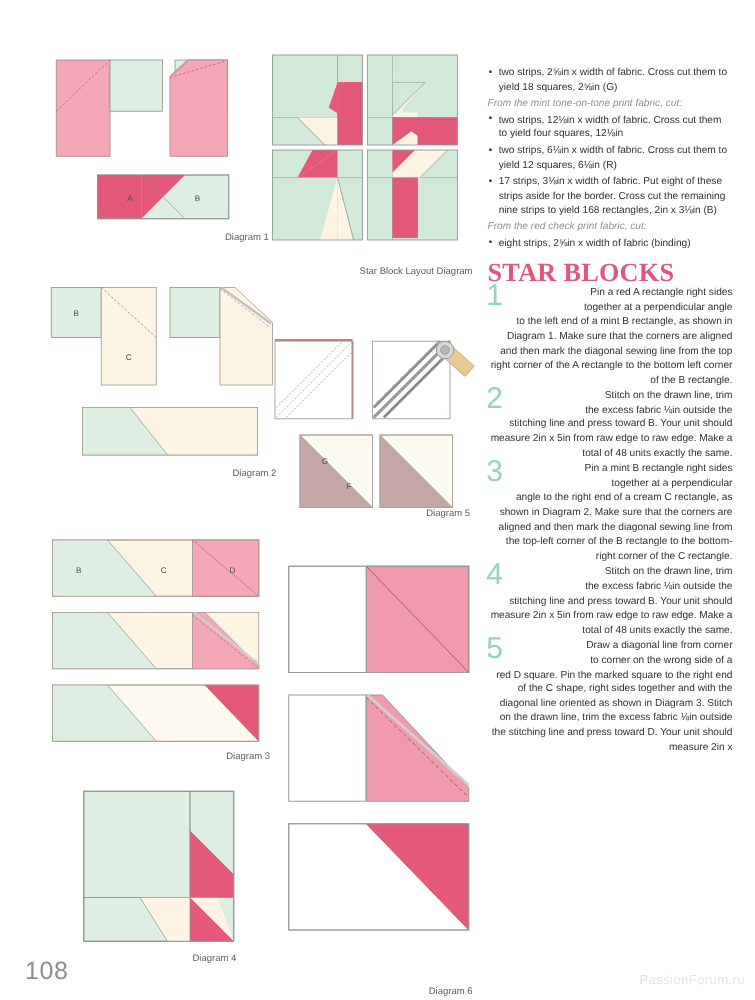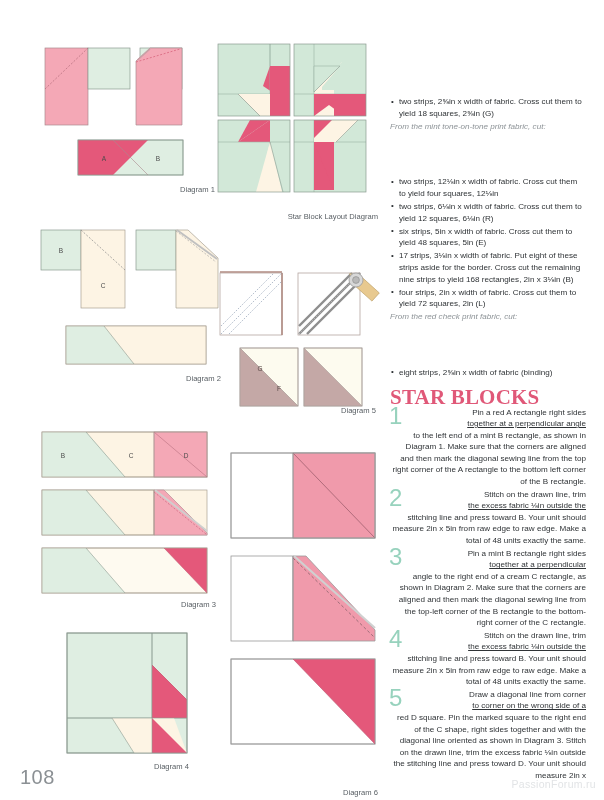--- a/index.html
+++ b/index.html
@@ -17,21 +17,21 @@
 
   
   .text-col {
     position: absolute;
     left: 390px; top: 52px;
     width: 196px;
     font-size: 8.1px;
     line-height: 11.6px;
     color: #2f3336;
   }
-  .bullet-list { list-style: none; margin-top: 44px; }
+  .bullet-list { list-style: none; }
   .bullet-list li {
     position: relative;
     padding-left: 9px;
     margin-bottom: 1.5px;
     text-align: left;
   }
   .bullet-list li::before {
     content: "\2022";
     position: absolute; left: 1px; top: -0.5px;
     font-size: 8px; color: #2f3336;
@@ -58,21 +58,21 @@
     position: absolute;
     left: -1px; top: -3px;
     font-family: "Liberation Sans", sans-serif;
     font-size: 24px;
     line-height: 24px;
     font-weight: 400;
     color: #97d2bd;
   }
   .step .body { text-align: right; }
   .step .body .firstline { display: block; padding-left: 16px; }
-  .step .body .secondline { display: block; padding-left: 16px; text-decoration: underline; }
+  .step .body .secondline { display: block; padding-left: 16px; }
 
   
   .page-num {
     position: absolute;
     left: 20px; top: 766px;
     font-size: 20px;
     color: #8b9094;
     letter-spacing: 0.5px;
   }
   .watermark {
@@ -397,23 +397,21 @@
 
     <ul class="bullet-list">
       <li>two strips, 2⅝in x width of fabric. Cross cut them to yield 18 squares, 2⅝in (G)</li>
     </ul>
 
     <div class="from-line">From the mint tone-on-tone print fabric, cut:</div>
 
     <ul class="bullet-list">
       <li>two strips, 12⅛in x width of fabric. Cross cut them to yield four squares, 12⅛in</li>
       <li>two strips, 6⅛in x width of fabric. Cross cut them to yield 12 squares, 6⅛in (R)</li>
-      <li>six strips, 5in x width of fabric. Cross cut them to yield 48 squares, 5in (E)</li>
       <li>17 strips, 3⅛in x width of fabric. Put eight of these strips aside for the border. Cross cut the remaining nine strips to yield 168 rectangles, 2in x 3⅛in (B)</li>
-      <li>four strips, 2in x width of fabric. Cross cut them to yield 72 squares, 2in (L)</li>
     </ul>
 
     <div class="from-line">From the red check print fabric, cut:</div>
 
     <ul class="bullet-list">
       <li>eight strips, 2⅝in x width of fabric (binding)</li>
     </ul>
 
     <h2 class="section-head">STAR BLOCKS</h2>
 

